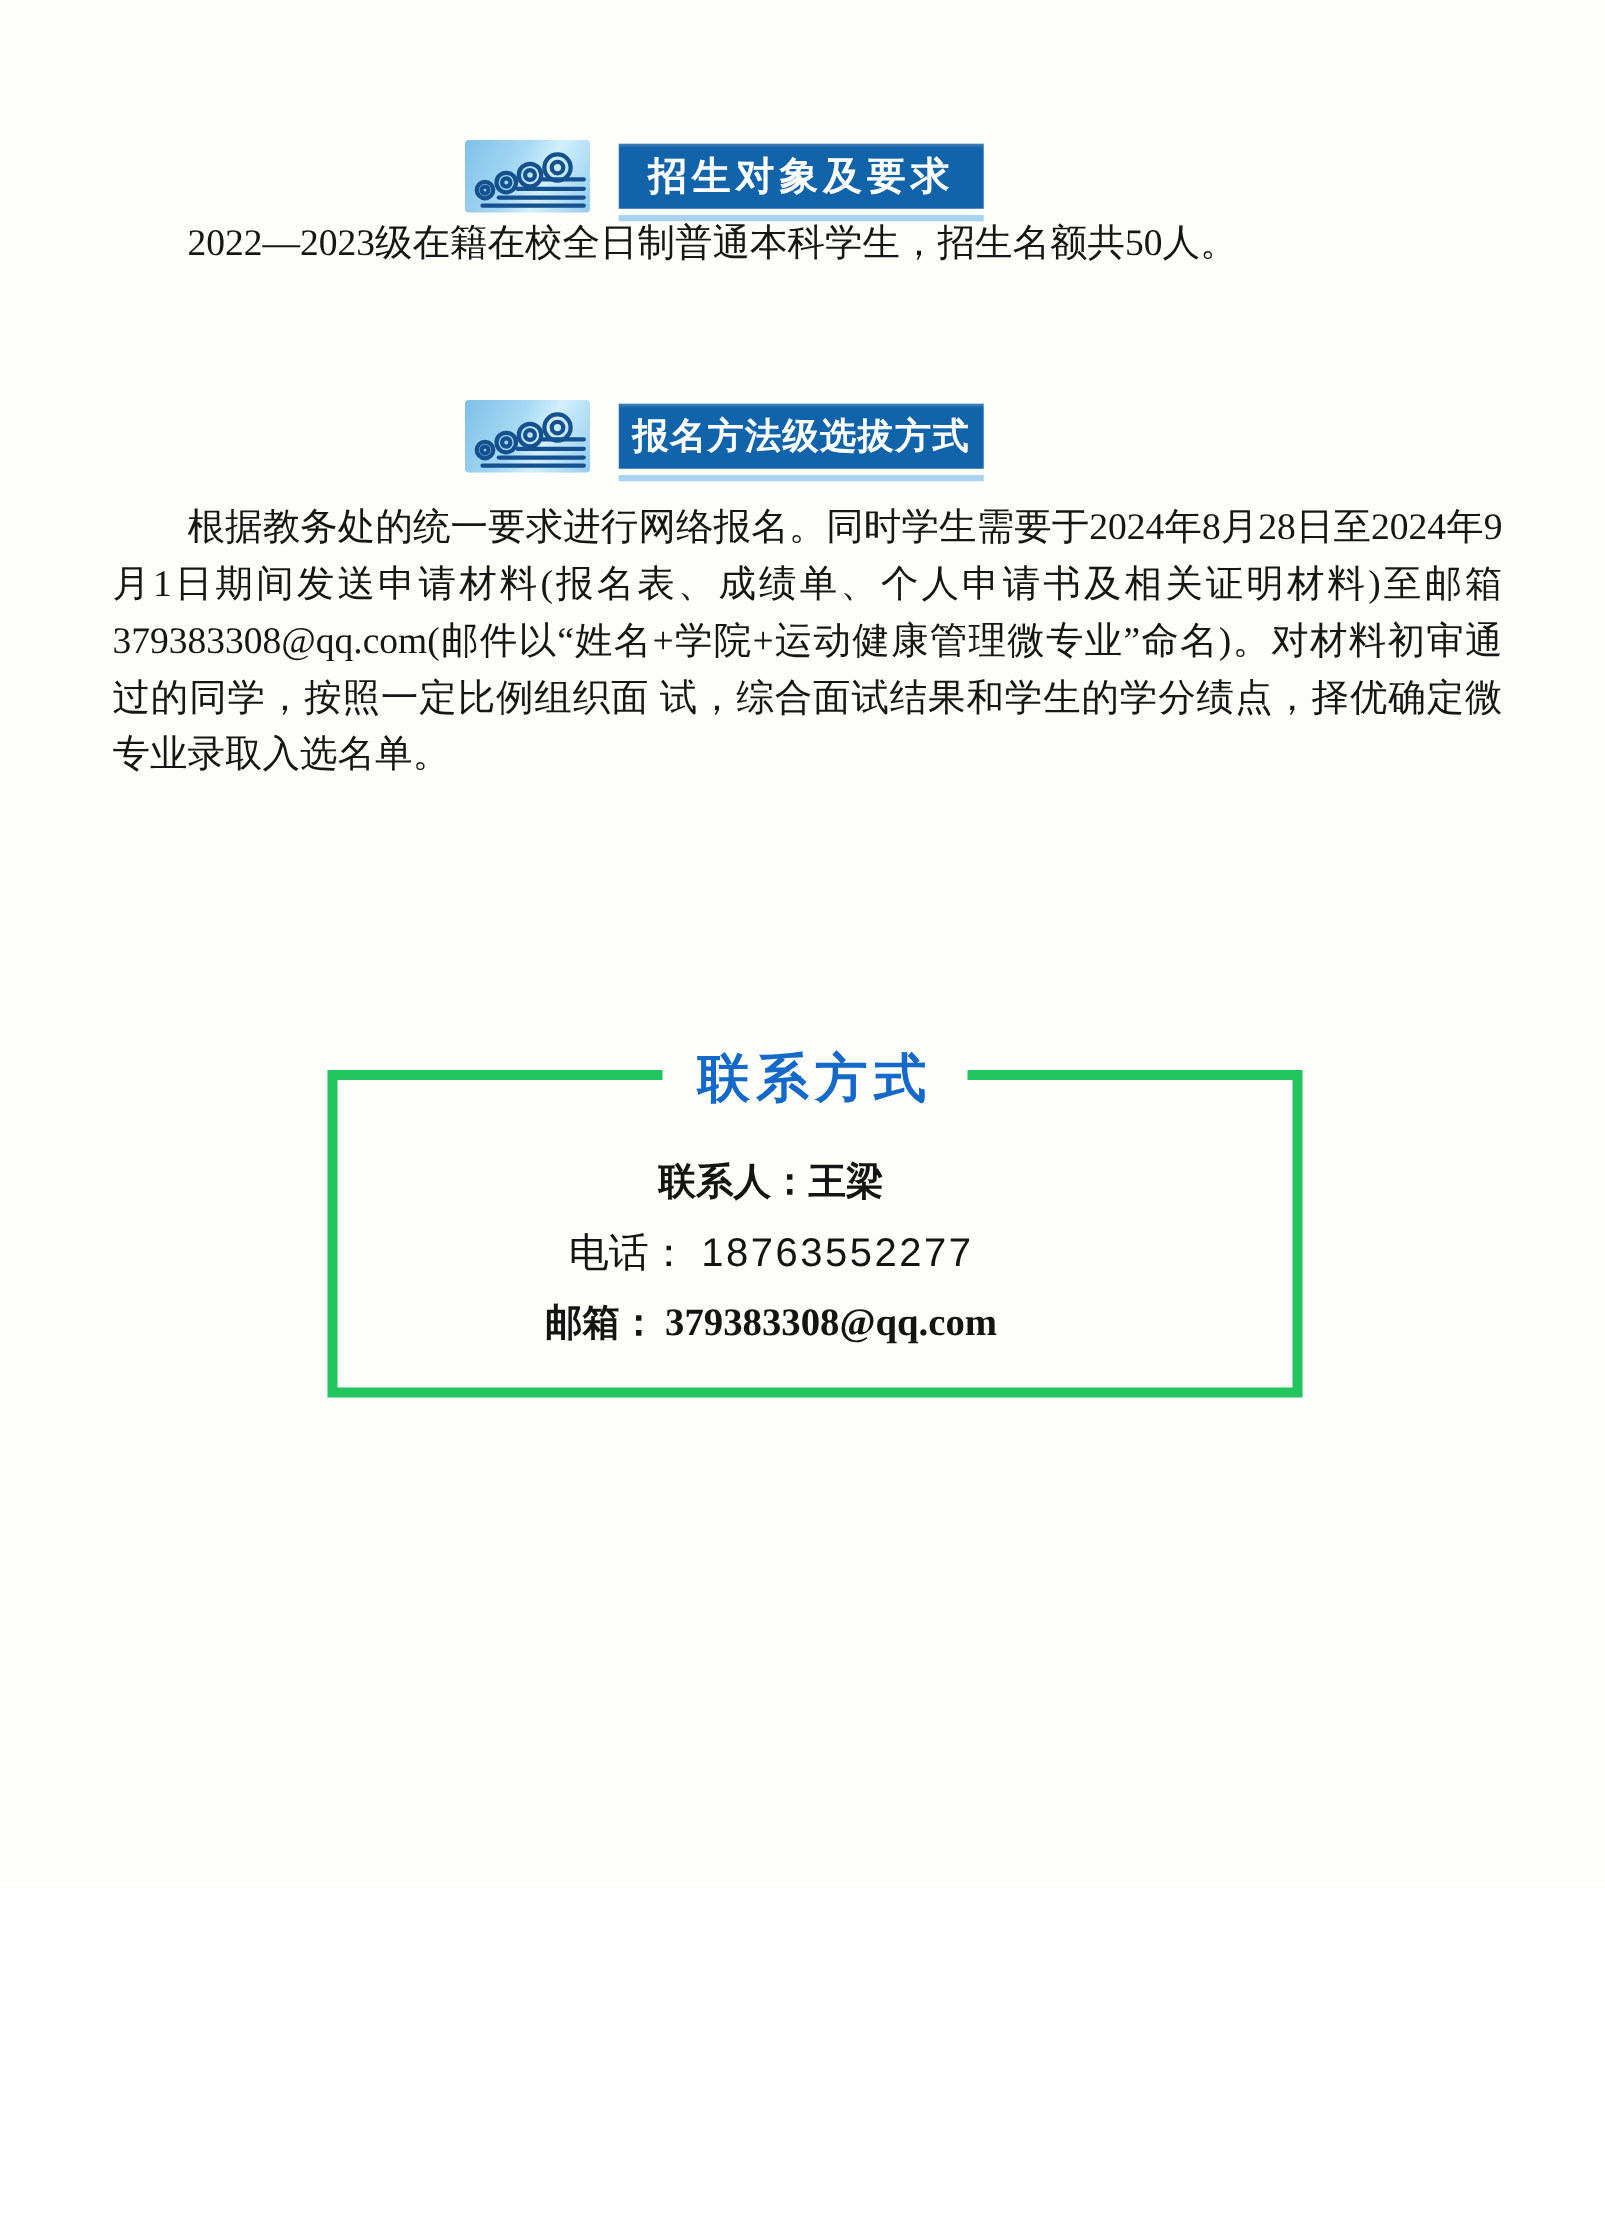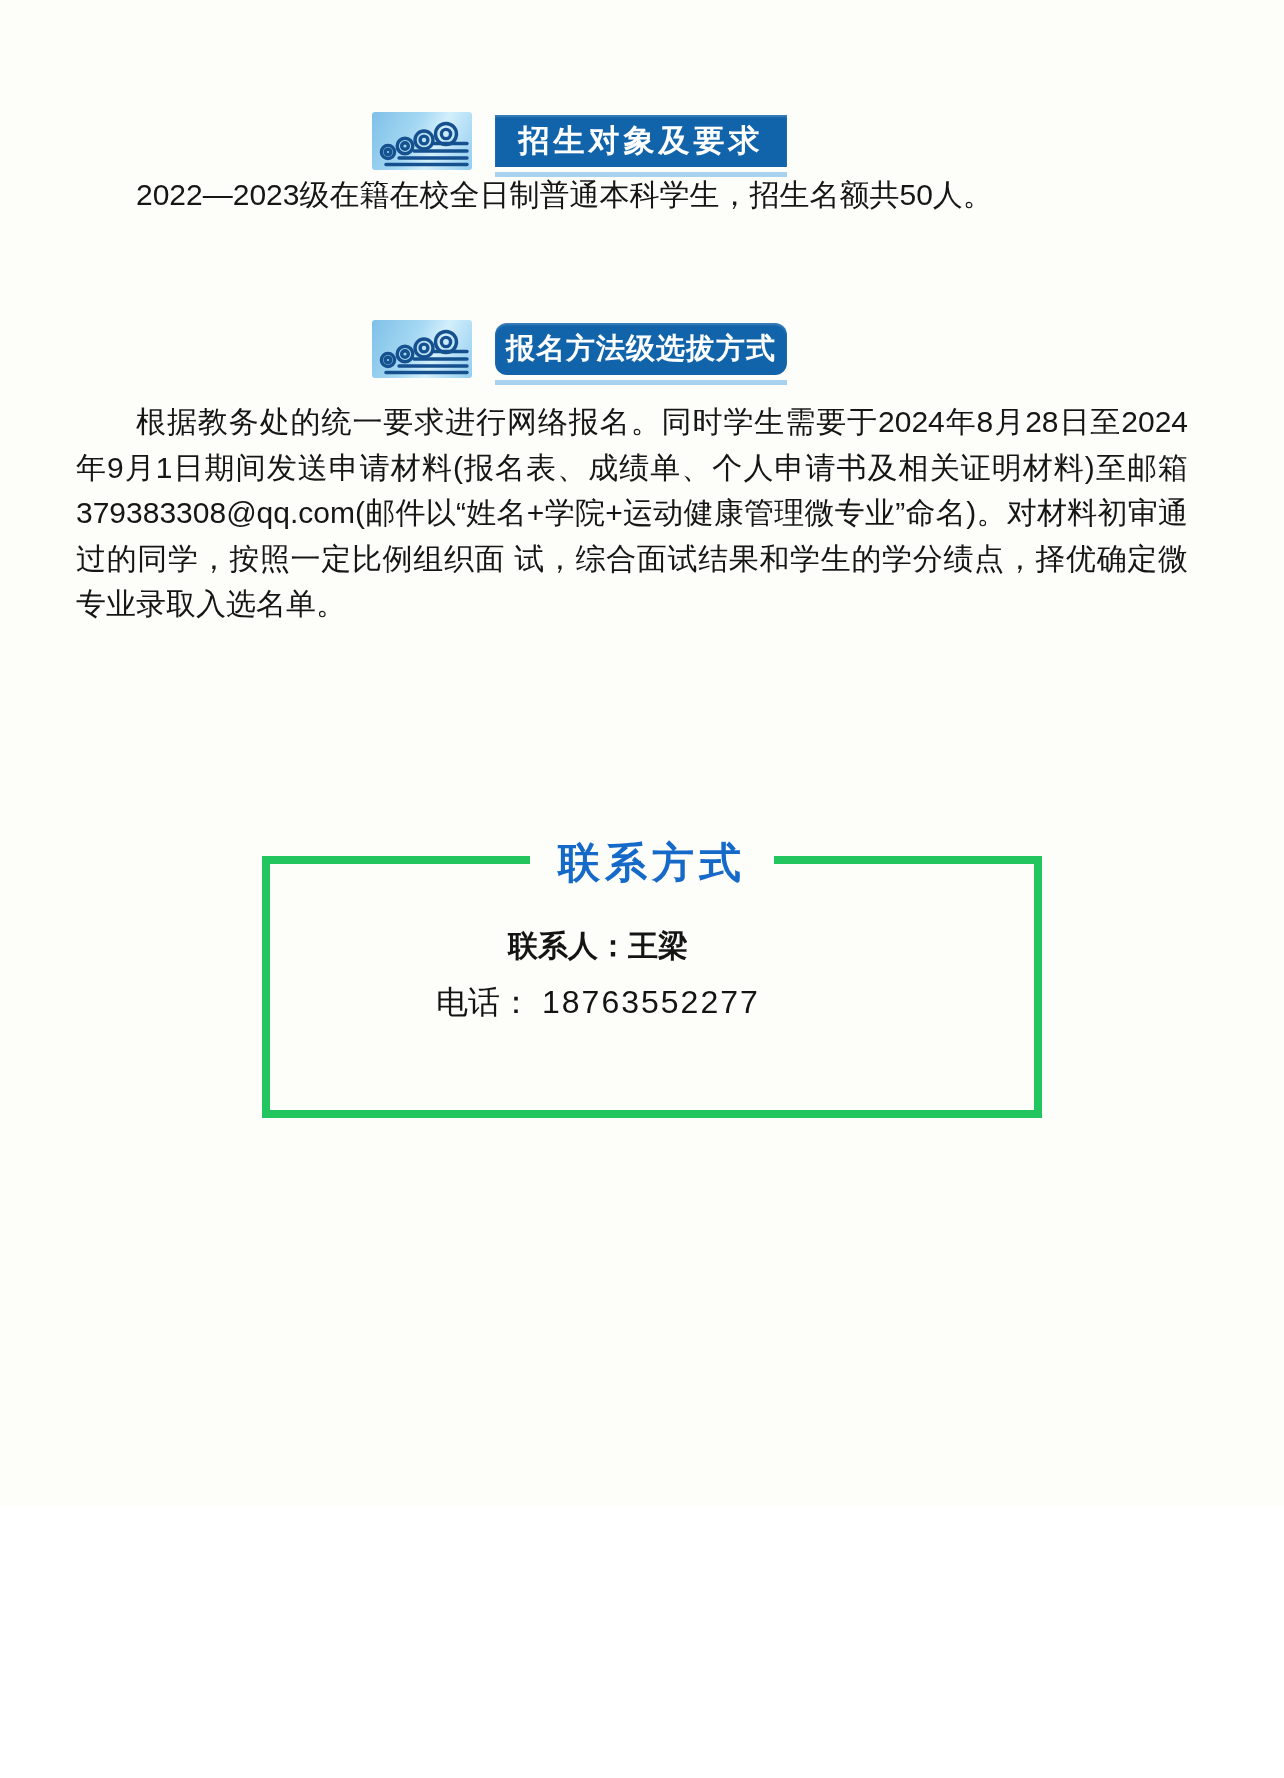--- a/index.html
+++ b/index.html
@@ -25,34 +25,34 @@
   .icon-2{left:372px;top:320px;}
 
   .banner{
     position:absolute;height:52px;width:292px;
     background:#1264aa;
     color:#ffffff;font-weight:bold;
     display:flex;align-items:center;justify-content:center;
     box-shadow:inset 0 2px 2px rgba(255,255,255,.18);
   }
   .banner-1{left:495px;top:115px;font-size:31px;letter-spacing:4px;}
-  .banner-2{left:495px;top:323px;font-size:29px;letter-spacing:1px;border-radius:12px;}
+  .banner-2{left:495px;top:323px;font-size:29px;letter-spacing:1px;}
 
   .banner-underline{
     position:absolute;width:292px;height:5px;background:#a9d2ee;
   }
   .ul-1{left:495px;top:172px;}
   .ul-2{left:495px;top:380px;}
 
   
   .para{
-    position:absolute;left:76px;width:1112px;
+    position:absolute;left:90px;width:1112px;
     color:#161616;font-size:30px;line-height:45.5px;
     text-indent:2em;text-align:justify;
-    font-family:Liberation Sans, sans-serif;
+    font-family:Liberation Serif, serif;
   }
   .para-1{top:172px;}
   .para-2{top:399px;}
 
   
   .contact-box{
     position:absolute;left:262px;top:856px;width:764px;height:246px;
     border:8px solid #22c55e;
     background:transparent;
   }
@@ -125,16 +125,19 @@
 
   <div class="contact-box">
     <div class="contact-title">联系方式</div>
     <div class="contact-rows">
       <div class="contact-row row-person">
         <span class="lbl">联系人：</span><span class="val">王梁</span>
       </div>
       <div class="contact-row row-phone">
         <span class="lbl">电话：</span><span class="val">18763552277</span>
       </div>
+      <div class="contact-row row-email">
+        <span class="lbl">邮箱：</span><span class="val">379383308@qq.com</span>
+      </div>
     </div>
   </div>
 
 </div>
 
 </body></html>

